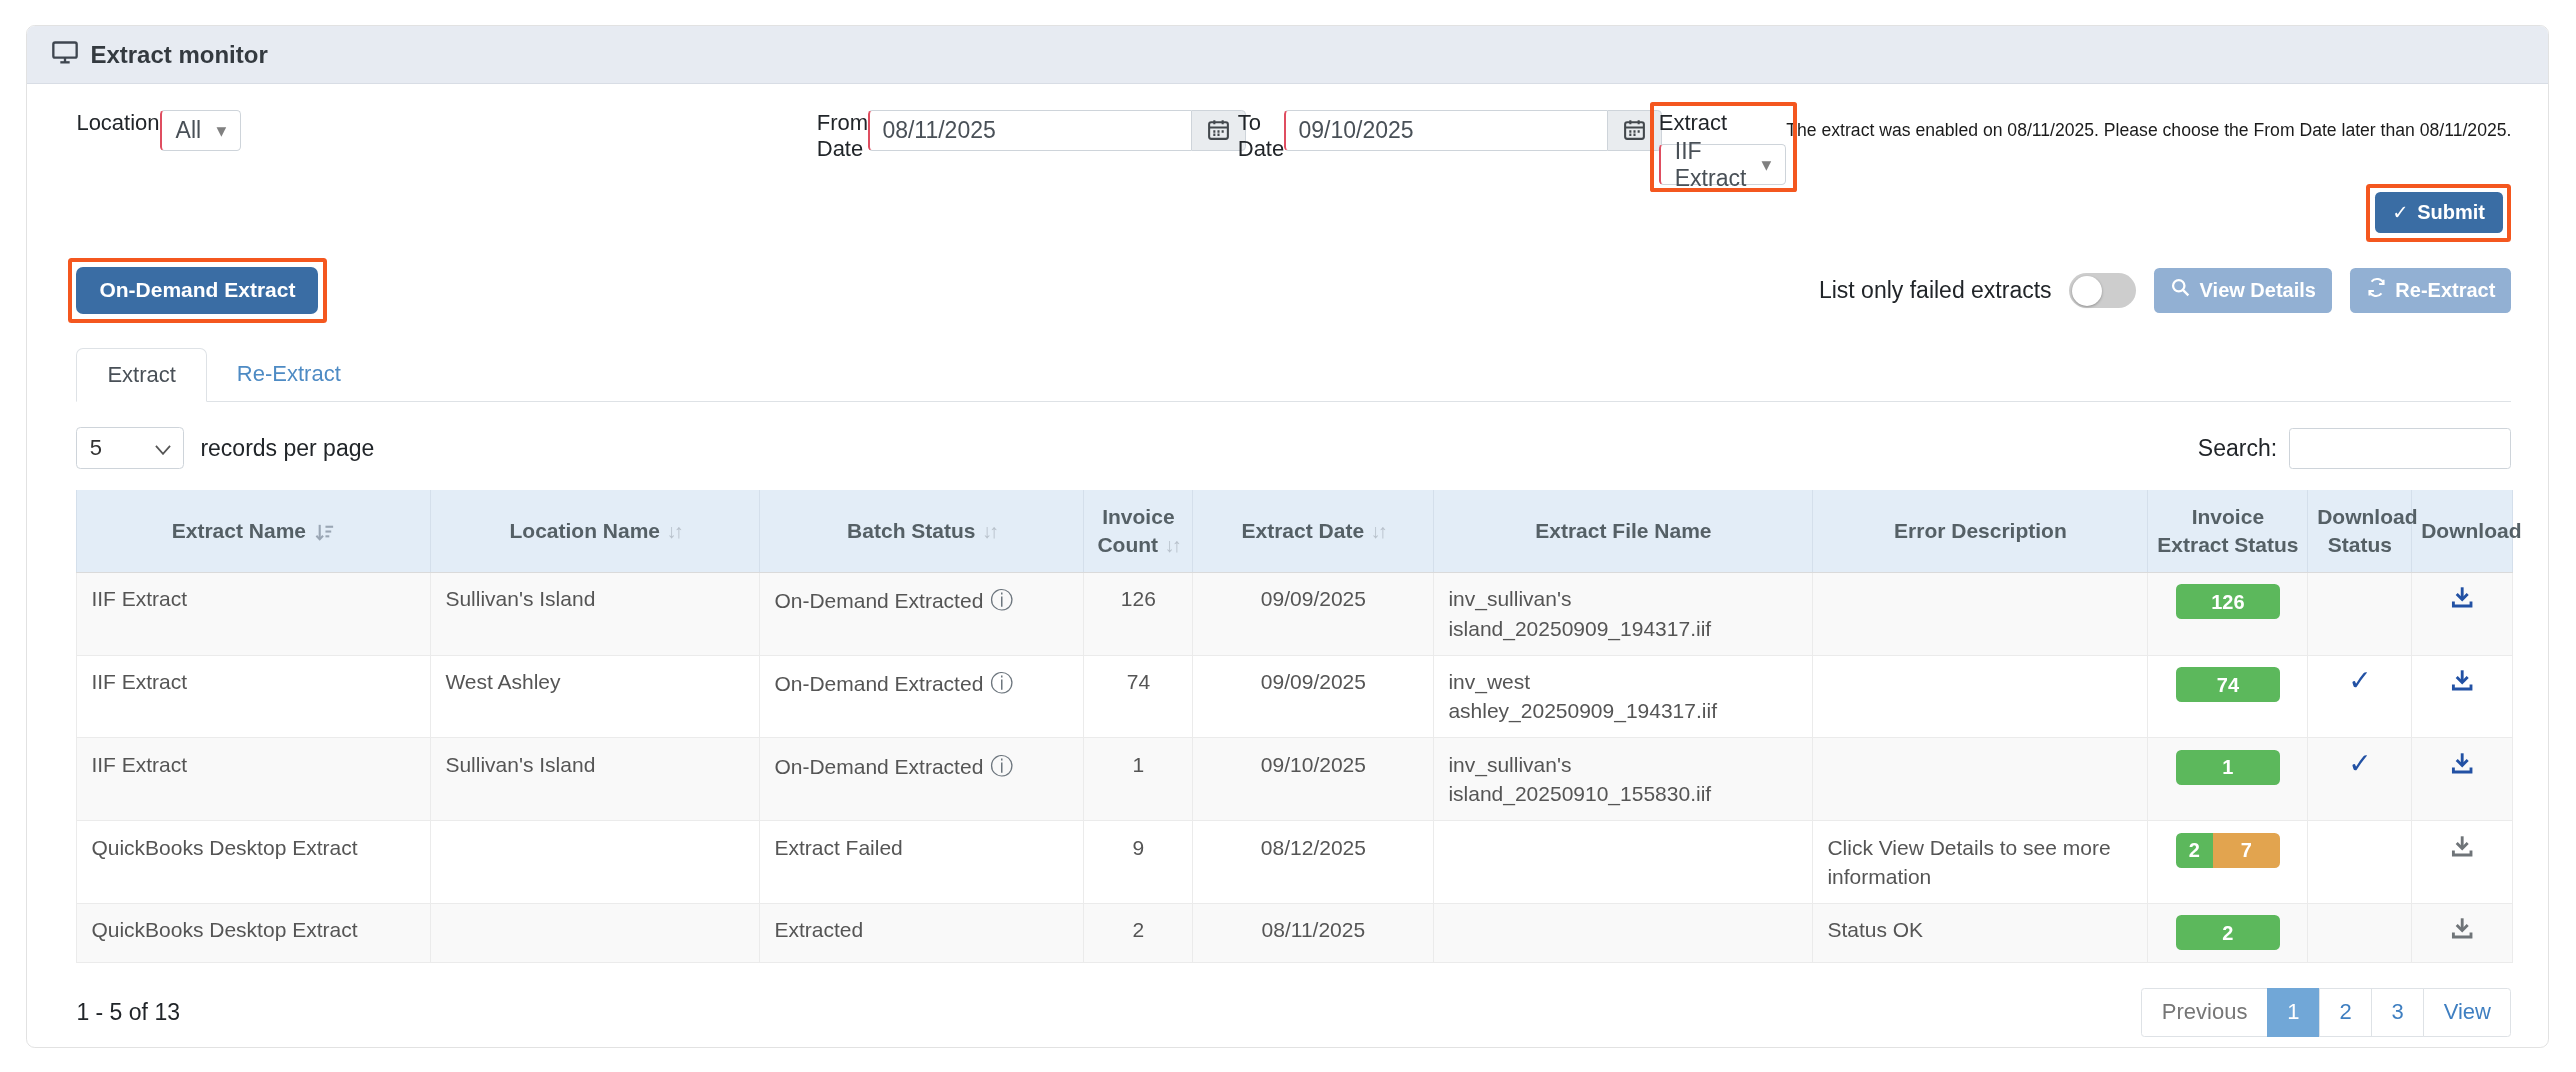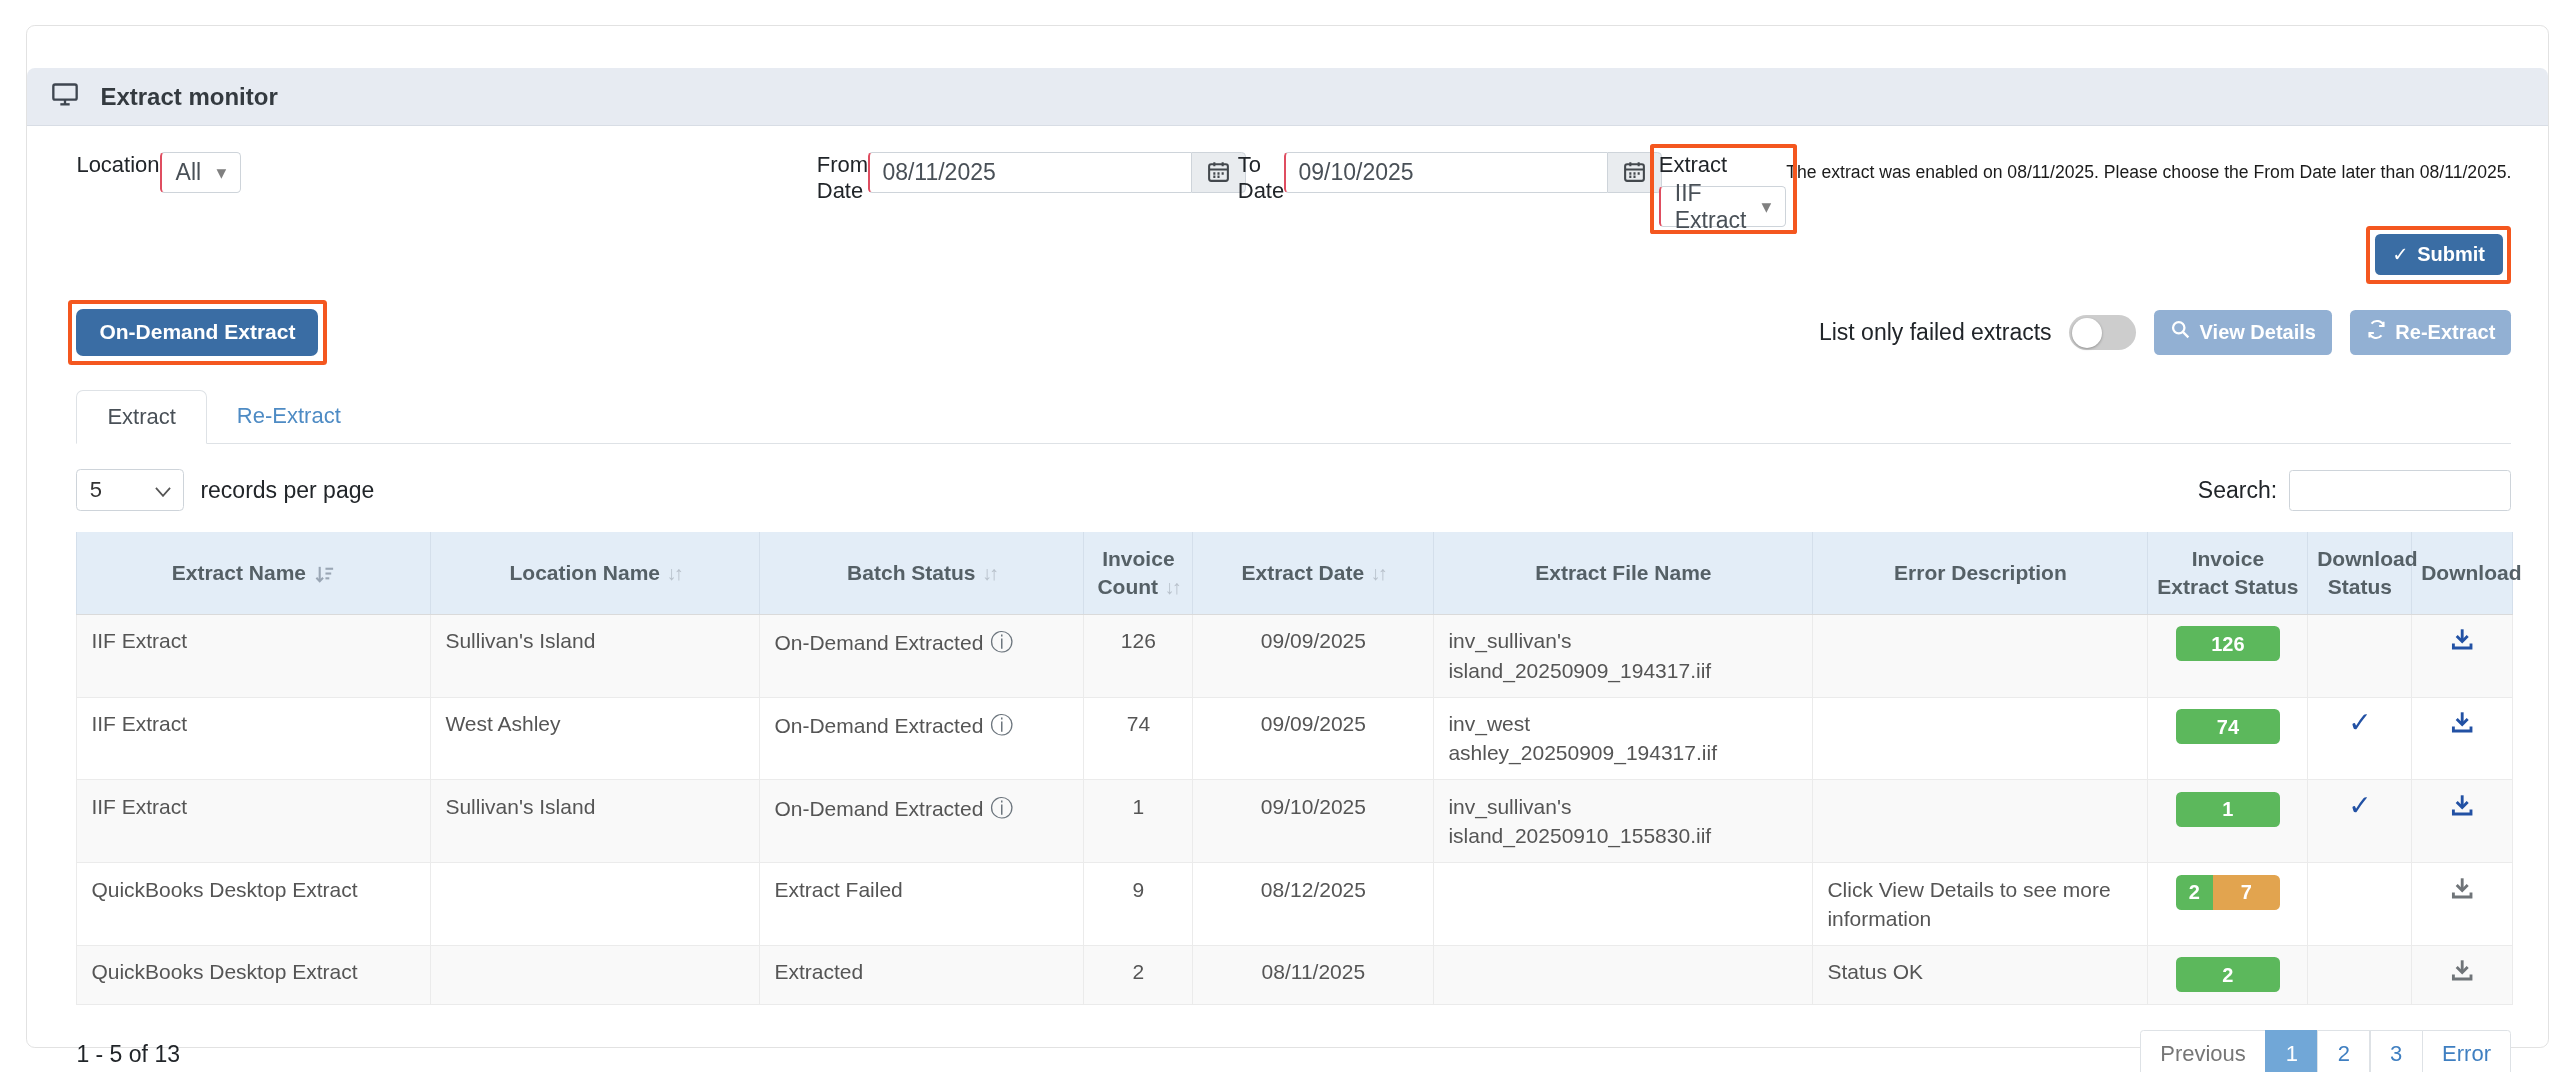--- a/index.html
+++ b/index.html
@@ -14,21 +14,21 @@
     --pager-active:#71a7d7;
   }
   *{box-sizing:border-box;}
   body{margin:0;background:#fff;width:2576px;height:1072px;overflow:hidden;
        font-family:"Liberation Sans","DejaVu Sans",sans-serif;}
   .screen{position:relative;width:2576px;height:1072px;background:#fff;}
 
   .card{position:absolute;left:26.4px;top:25px;width:2523px;height:1023px;
         border:0.9px solid #e2e2e2;border-radius:8.8px;background:#fff;}
   .card-header{height:58px;background:#e7ebf2;border-bottom:0.9px solid #d8dde5;
-        border-radius:8px 8px 0 0;display:flex;align-items:center;gap:20px;padding:0 23px;margin-top:42px;}
+        border-radius:8px 8px 0 0;display:flex;align-items:center;gap:10px;padding:0 23px;}
   .card-title{font-size:24px;font-weight:bold;color:#343a40;}
   .card-body{padding:26.4px 37px 0 49px;}
 
   
   .filter-row{display:flex;gap:23px;}
   .fg{display:flex;flex-direction:row;}
   .fg-location{width:776px;}
   .fg-date{width:398px;}
   .fg-extract{flex:1;position:relative;}
   .fg .flabel{font-size:22px;color:#212529;margin-bottom:8px;}
@@ -379,20 +379,20 @@
           </tbody>
       </table>
 
       <div class="pag-row">
         <span class="summary">1 - 5 of 13</span>
         <div class="pager" id="pager">
           <button class="pg prev">Previous</button>
           <button class="pg active">1</button>
             <button class="pg">2</button>
             <button class="pg">3</button>
-            <button class="pg next" id="pg-next">Error</button>
+            <button class="pg next" id="pg-next">View</button>
         </div>
       </div>
 
     </div>
   </div>
 </div>
 
 
 </body></html>

